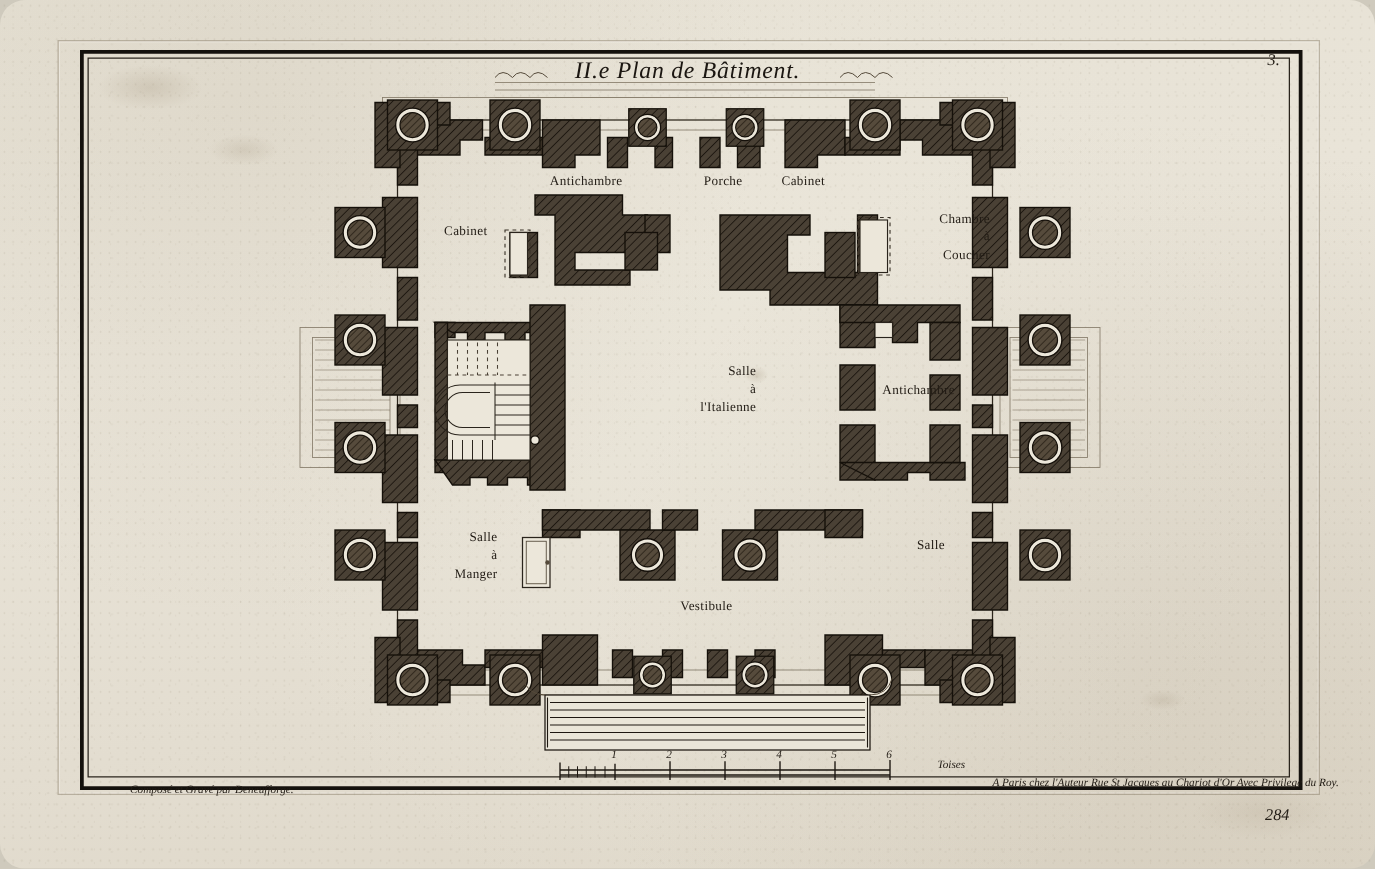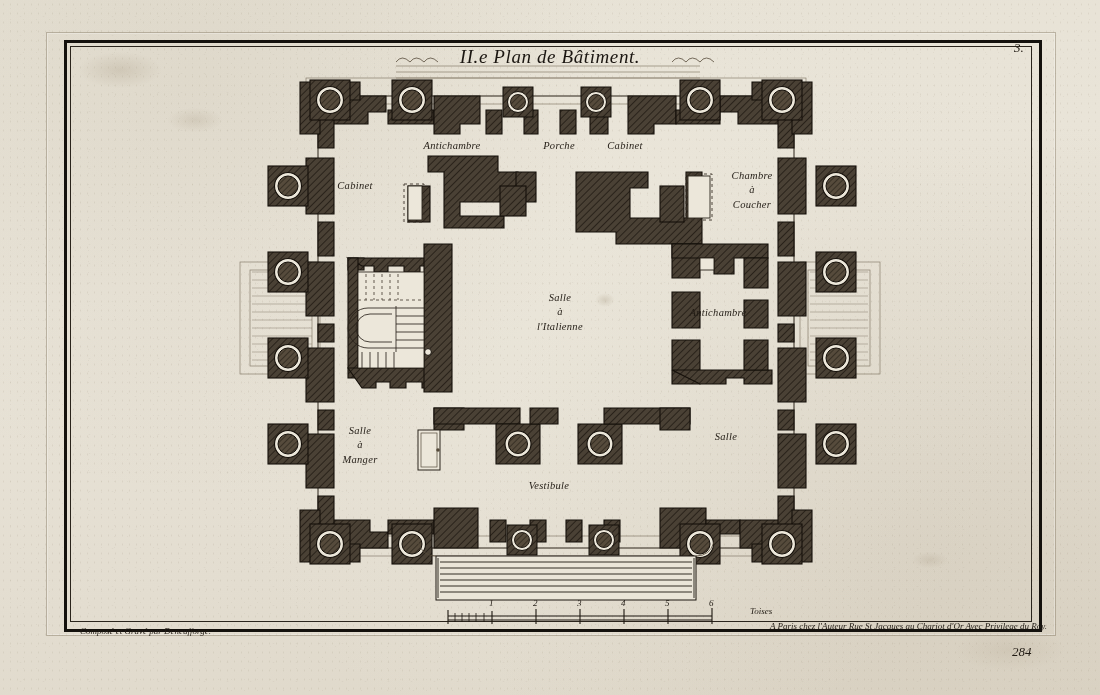--- a/index.html
+++ b/index.html
@@ -5,20 +5,21 @@
   html,body{margin:0;padding:0;background:#cfcabd;}
   body{width:1100px;height:695px;overflow:hidden;font-family:"Liberation Serif",serif;}
 
   #sheet{
     position:relative;width:1100px;height:695px;
     background:
       radial-gradient(circle at 18% 12%, rgba(150,135,110,.10), rgba(0,0,0,0) 38%),
       radial-gradient(circle at 84% 78%, rgba(150,135,110,.11), rgba(0,0,0,0) 42%),
       radial-gradient(circle at 55% 50%, rgba(235,231,219,.65), rgba(0,0,0,0) 60%),
       linear-gradient(170deg,#e6e1d4 0%,#e9e4d8 35%,#e3ddd0 70%,#ddd6c7 100%);
+    border-radius: 20px;
   }
   
   #grain{
     position:absolute;inset:0;pointer-events:none;opacity:.5;
     background-image:
       radial-gradient(rgba(120,105,80,.22) 0.6px, rgba(0,0,0,0) 0.9px),
       radial-gradient(rgba(120,105,80,.14) 0.5px, rgba(0,0,0,0) 0.9px),
       radial-gradient(rgba(90,75,55,.10) 0.7px, rgba(0,0,0,0) 1.1px);
     background-size:7px 9px, 13px 11px, 23px 19px;
     background-position:0 0, 4px 3px, 9px 7px;
@@ -48,24 +49,24 @@
   }
   #platesvg{position:absolute;left:0;top:0;width:1100px;height:695px;}
 
   .cap{position:absolute;color:#1b1611;white-space:nowrap;}
   #title{
     left:0;top:46px;width:1100px;text-align:center;
     font-size:19px;font-style:italic;letter-spacing:.6px;
     font-family:"Liberation Serif",serif;
   }
   .room{
-    font-style:italic;font-size:10.5px;text-align:center;color:#221c15;
+    font-size:10.5px;text-align:right;color:#221c15;
     letter-spacing:.3px;line-height:1.38;
   }
-  .credit{font-style:italic;font-size:9px;color:#211b14;}
+  .credit{font-style:italic;font-size:9px;color:#211b14;margin-left:24px;}
   .folio{font-style:italic;font-size:13px;color:#221c15;}
   .toises{font-style:italic;font-size:9px;color:#221c15;}
   .tknum{position:absolute;font-style:italic;font-size:9px;color:#221c15;}
 </style>
 </head>
 <body>
 
 <div id="sheet">
 
   <div id="grain"></div>

